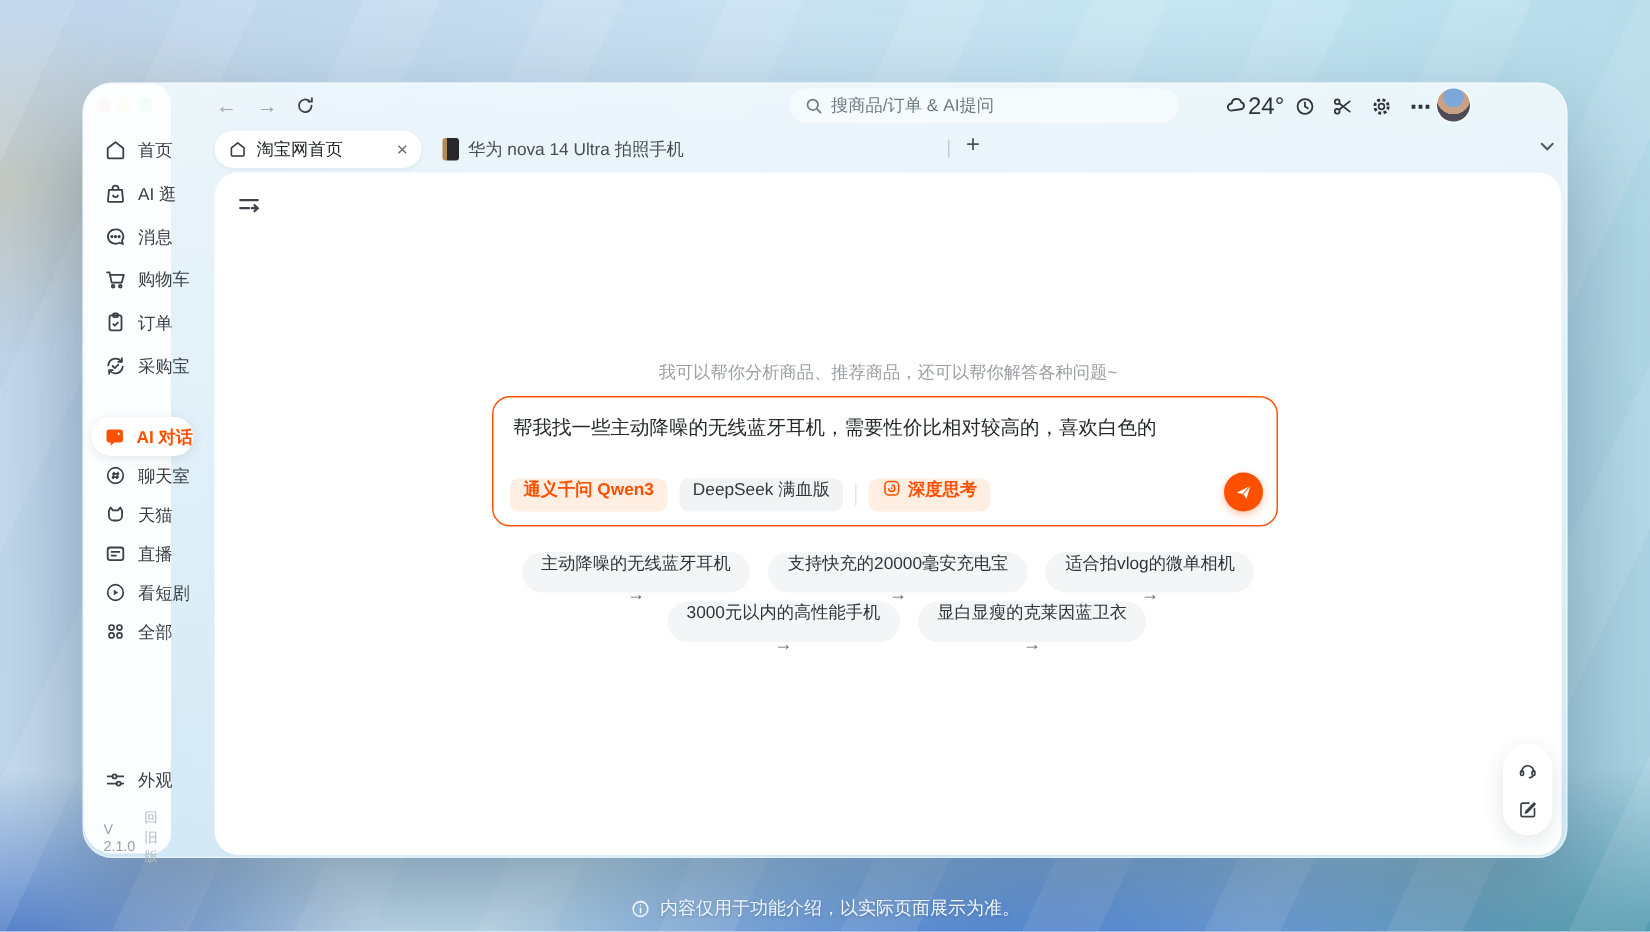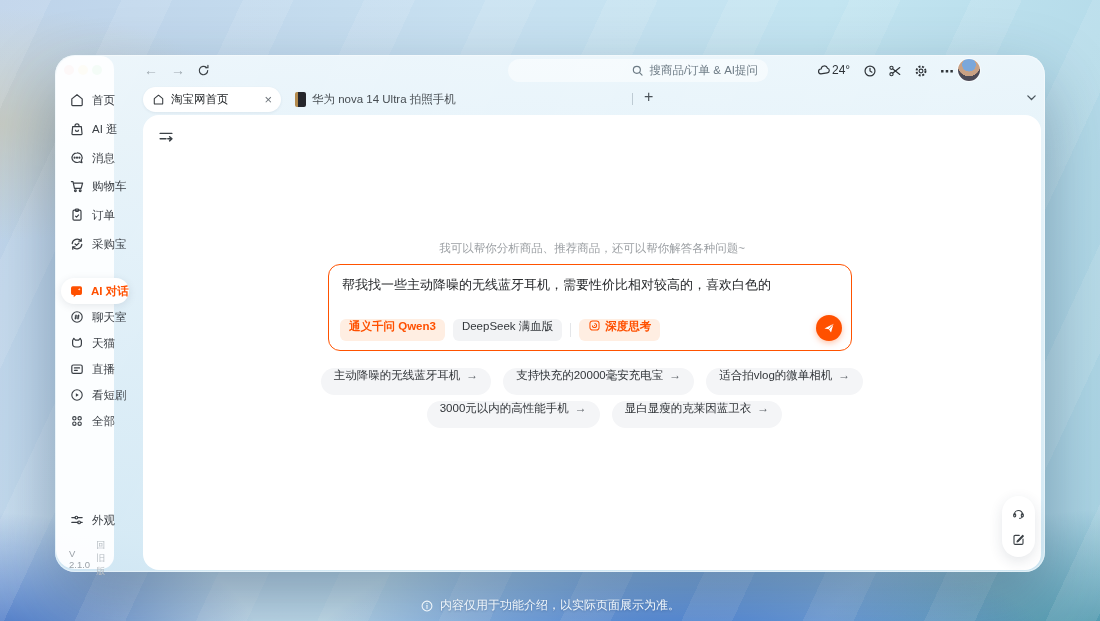--- a/index.html
+++ b/index.html
@@ -26,26 +26,26 @@
   .dot.r { left:9px;  background:#ff5f57; }
   .dot.y { left:23px; background:#febc2e; }
   .dot.g { left:37px; background:#28c840; }
 
   .navbtn { position:absolute; top:6px; width:18px; height:18px; display:flex; align-items:center; justify-content:center; font-size:14px; }
   .navbtn.back    { left:87px;  color:#9fa9b0; }
   .navbtn.forward { left:114px; color:#9fa9b0; }
   .navbtn.reload  { left:139px; color:#3b4146; }
 
   .searchbar {
-    position:absolute; left:453px; top:4px; width:260px; height:23px; border-radius:12px;
+    position:absolute; left:471px; top:4px; width:260px; height:23px; border-radius:12px;
     background:rgba(255,255,255,.52); display:flex; align-items:center; gap:5px; padding:0 10px;
-    color:#6d7b85; font-size:11.5px;justify-content:flex-end;
+    color:#6d7b85; font-size:11.5px;
   }
   .tb-ic { position:absolute; top:8px; width:18px; height:16px; display:flex; align-items:center; justify-content:center; color:#2f3439; }
-  .temp  { position:absolute; left:777px; top:8px; font-size:12px; color:#2d3237; }
+  .temp  { position:absolute; left:777px; top:8px; font-size:16px; color:#2d3237; }
   .avatar{
     position:absolute; left:903px; top:4px; width:22px; height:22px; border-radius:50%;
     background:radial-gradient(circle at 50% 26%, #7ba7da 0 34%, #c9a184 35% 58%, #4d4a56 59% 100%);
     box-shadow:0 0 0 1px rgba(255,255,255,.6);
   }
   .tab-chevron { position:absolute; left:970px; top:36px; color:#4b565e; }
 
   
   .tab-active {
     position:absolute; left:88px; top:32px; width:138px; height:25px; background:#fff; border-radius:13px;
@@ -86,22 +86,22 @@
   .model-row { position:absolute; left:11px; bottom:9px; display:flex; align-items:center; gap:8px; }
   .pill { height:22px; border-radius:6px; display:flex; align-items:flex-start; gap:4px; padding:0 9px; font-size:11.5px; }
   .pill.orange { background:#ffeee2; color:#ff5000; font-weight:bold; }
   .pill.gray   { background:#f2f3f5; color:#33373b; }
   .vdiv { width:1px; height:14px; background:#e4e6e9; }
   .send { position:absolute; right:9px; bottom:9px; width:26px; height:26px; border-radius:50%; background:#ff5000;
     display:flex; align-items:center; justify-content:center; box-shadow:0 2px 6px rgba(255,80,0,.35); }
 
   .chips { position:absolute; left:0; right:0; display:flex; justify-content:center; gap:12px; }
   .chips.row1 { top:253px; } .chips.row2 { top:286px;padding-left:25px; }
-  .chip { height:27px; background:#f4f5f7; border-radius:14px; display:flex; align-items:flex-start; gap:6px;
-    padding:0 13px; font-size:11.5px; color:#313539; }
+  .chip { height:27px; background:#f4f5f7; border-radius:14px; display:flex; align-items:center; gap:6px;
+    padding:0 13px; font-size:11.5px; color:#313539;flex-direction:column; }
   .chip .arr { color:#61666c; font-size:12px; }
 
   .fab { position:absolute; right:6px; bottom:13px; width:33px; height:61px; background:#fff; border-radius:17px;
     box-shadow:0 4px 14px rgba(30,50,70,.12); display:flex; flex-direction:column; align-items:center; justify-content:space-evenly; color:#3c4247; }
 
   
   .notice { position:absolute; left:0; right:0; top:597px; display:flex; justify-content:center; align-items:center;
     gap:6px; color:#f2f7fb; font-size:12px; text-shadow:0 1px 2px rgba(0,30,80,.25); }
 
   svg { display:block; }

